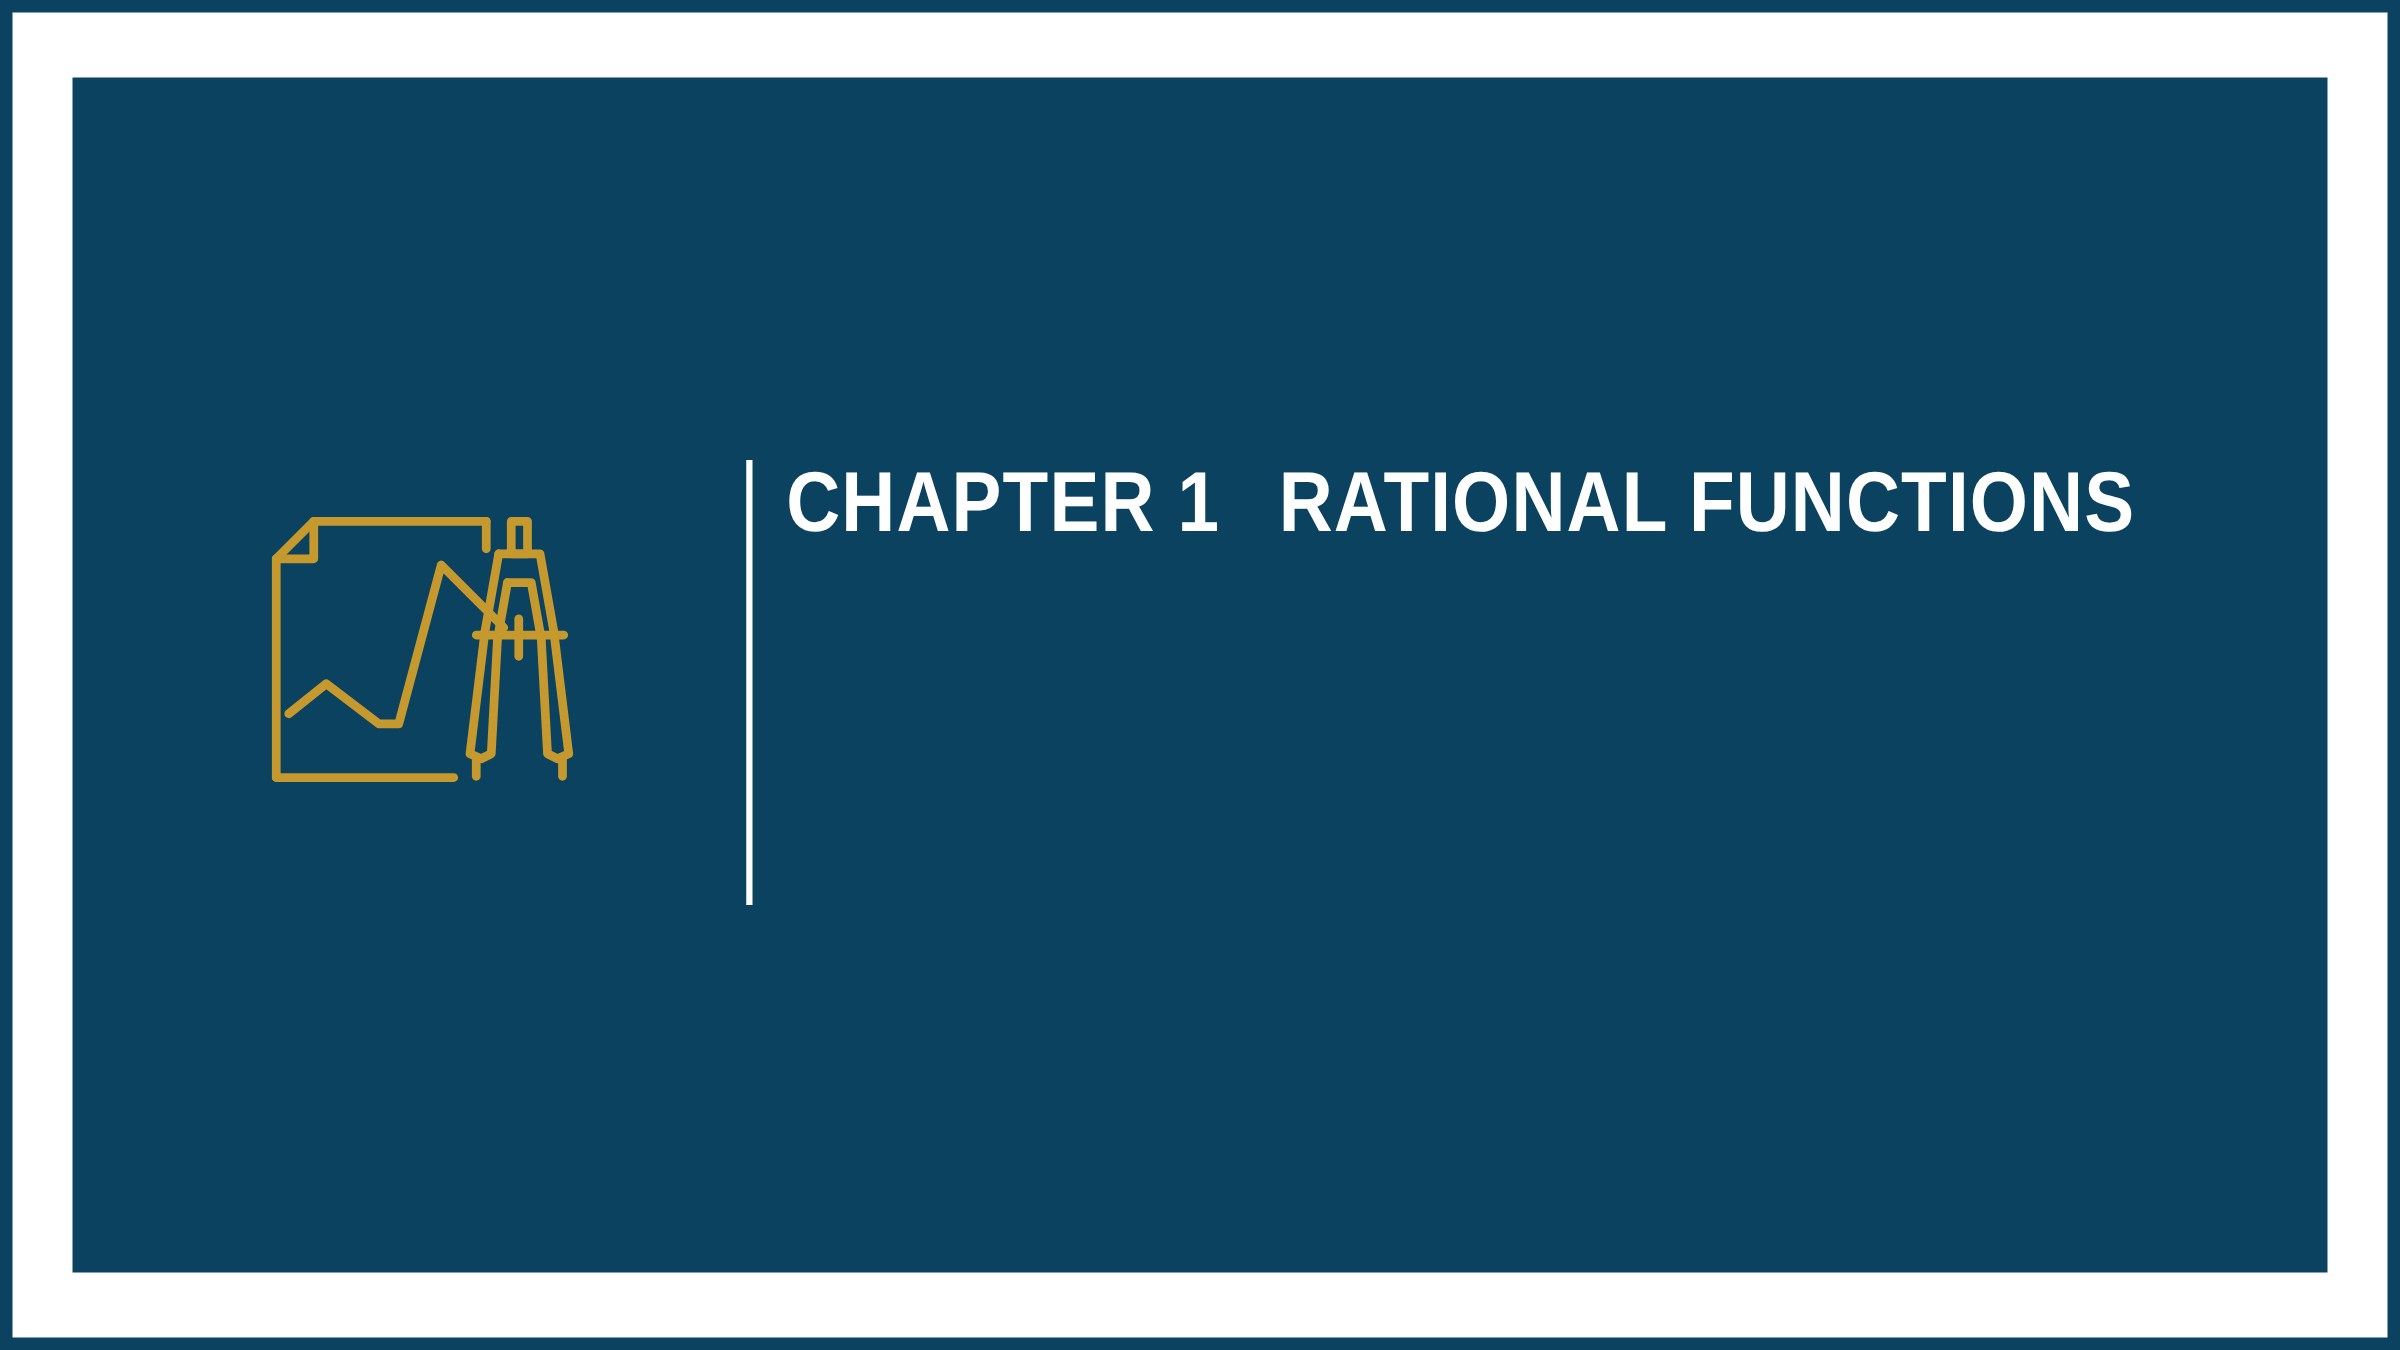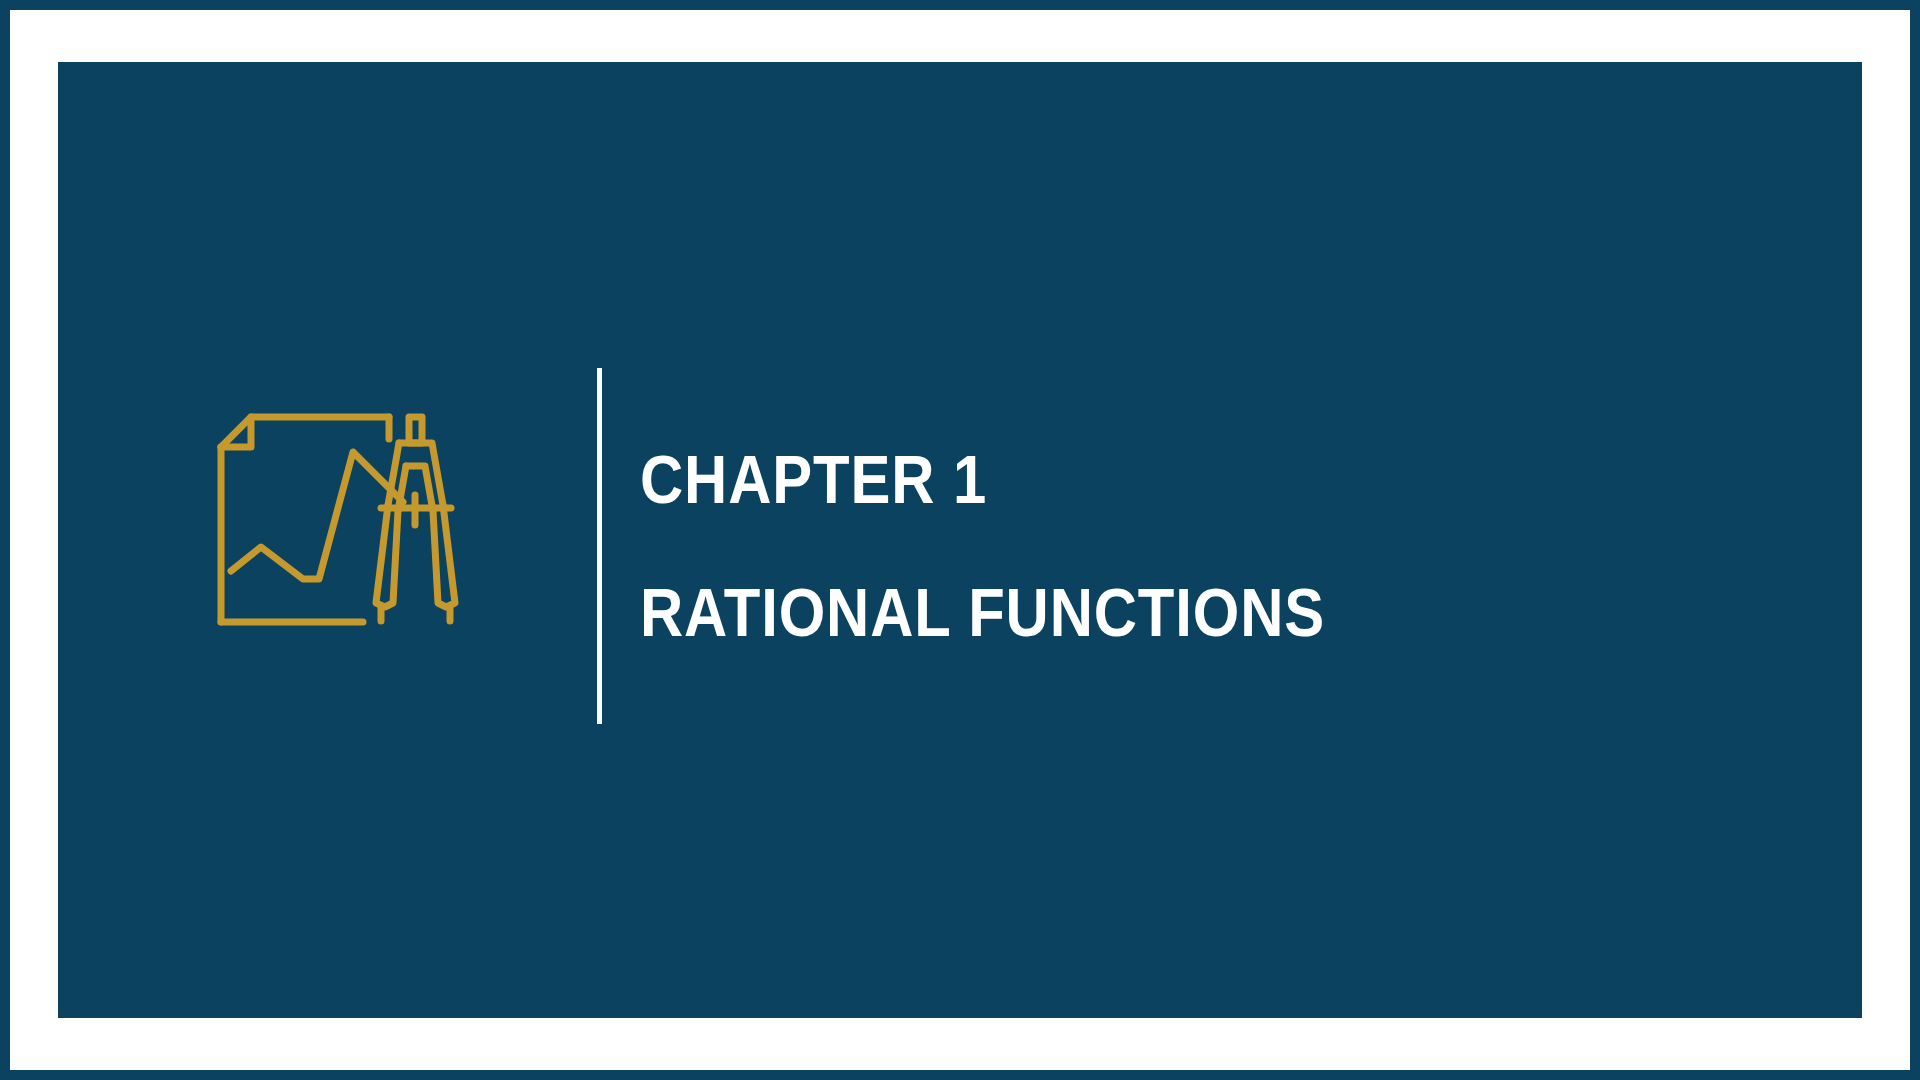--- a/index.html
+++ b/index.html
@@ -59,21 +59,21 @@
     background:#ffffff;
   }
 
   .titles {
     position:absolute;
     left:582px;
     top:306px;
     width:1150px;
     height:356px;
     display:flex;
-    flex-direction:column;
+    flex-direction:row;
     justify-content:center;
   }
 
   .title-line {
     color:#ffffff;
     font-family:"Liberation Sans", sans-serif;
     font-weight:bold;
     font-size:68px;
     line-height:1.02;
     letter-spacing:1px;

